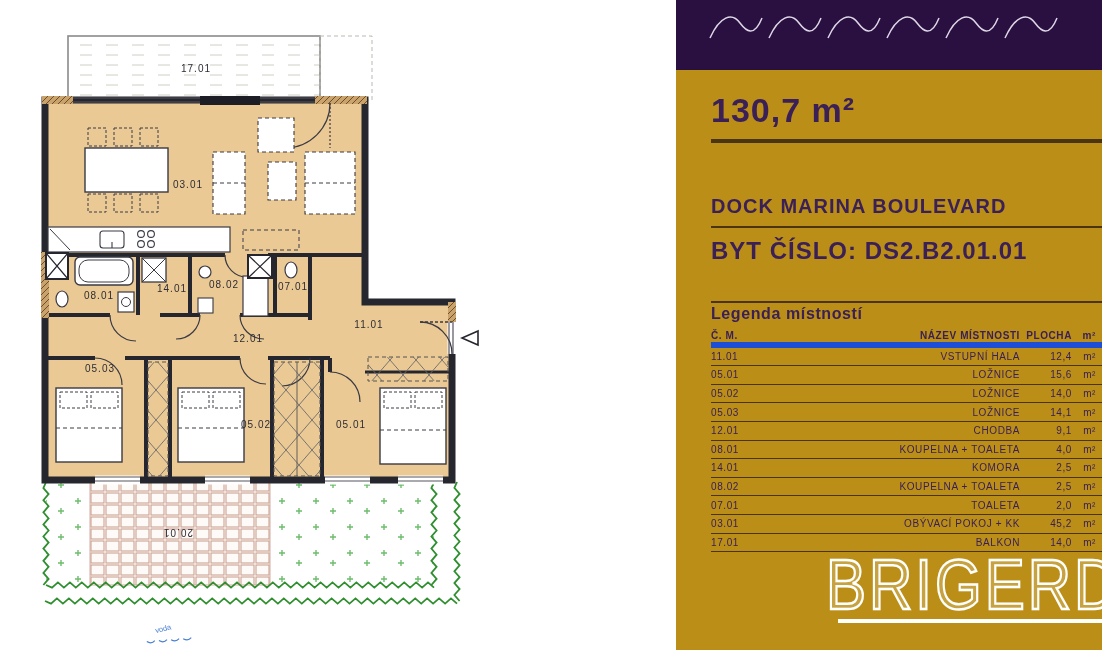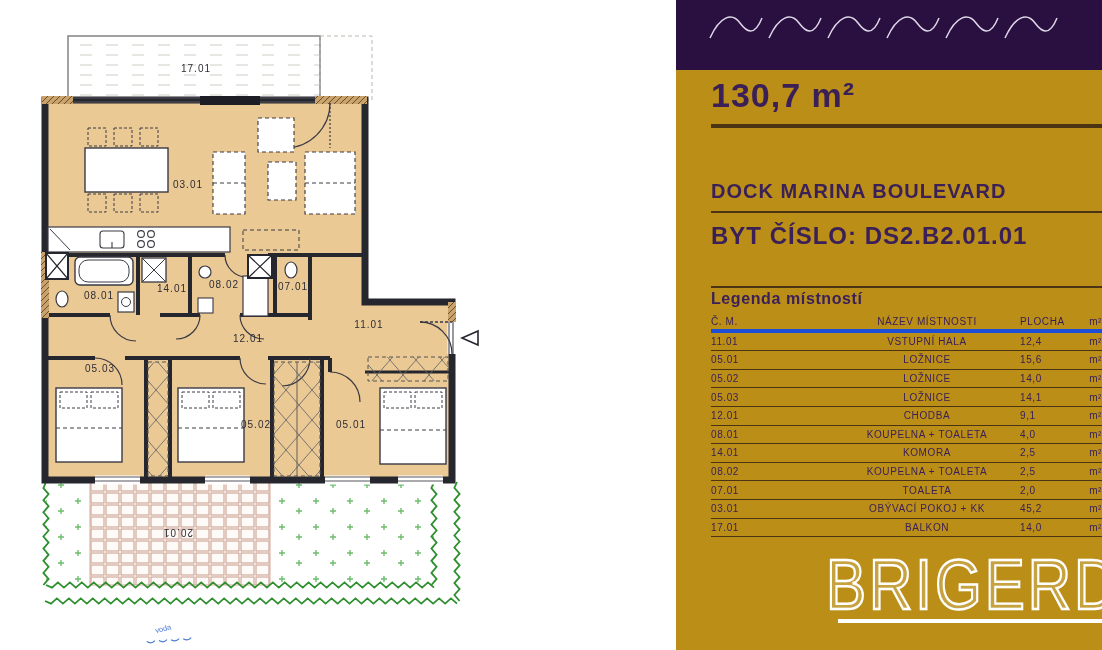--- a/index.html
+++ b/index.html
@@ -9,35 +9,35 @@
 
   
   .plan-wrap { position:absolute; left:0; top:0; width:676px; height:650px; background:#fff; }
 
   
   .panel { position:absolute; left:676px; top:0; width:426px; height:650px; background:#bb8e17; }
   .panel .band { position:absolute; left:0; top:0; width:426px; height:70px; background:#2a1040; }
   .panel .band svg { position:absolute; left:32px; top:6px; }
 
   .panel .content { position:absolute; left:35px; top:70px; width:391px; color:#3a2057; }
-  .bigline { font-size:34px; font-weight:bold; letter-spacing:1px; padding:6px 0 9px 0; }
+  .bigline { font-size:34px; font-weight:bold; letter-spacing:1px; padding:21px 0 9px 0; }
   .rule2 { height:0; border-bottom:2px solid #4a3413; }
 
   .project { font-size:20px; font-weight:bold; letter-spacing:1px; padding:10px 4px 8px 0; }
   .unit    { font-size:24px; font-weight:bold; letter-spacing:1px; padding:9px 0 10px 0; }
 
   .legend-title { font-size:16px; font-weight:bold; letter-spacing:0.6px; padding:2px 0 6px 0; }
 
   .trow { display:grid; grid-template-columns:105px 1fr 52px 30px; align-items:center;
           height:18.6px; font-size:10px; letter-spacing:0.6px; border-bottom:1px solid #4a3413; }
   .trow .c-code { text-align:left; }
-  .trow .c-name { text-align:center;margin-left:18px; }
-  .trow .c-area { text-align:left; }
-  .trow .c-unit { text-align:right; padding-right:0; }
-  .thead { font-weight:normal; border-bottom:4px solid #1d4ed8; }
+  .trow .c-name { text-align:right;margin-left:18px; }
+  .trow .c-area { text-align:right; }
+  .trow .c-unit { text-align:right; padding-right:6px; }
+  .thead { font-weight:bold; border-bottom:6px solid #1d4ed8; }
   .gap-top { margin-top:42px; }
   .gap-mid { margin-top:26px; }
 
   
   .watermark { position:absolute; left:826px; top:544px; z-index:9;
                font-size:60px; font-weight:400; letter-spacing:3px;
                color:rgba(255,255,255,0.18); -webkit-text-stroke:2.1px #ffffff;
                transform:scaleY(1.18); transform-origin:top left; pointer-events:none; }
   .watermark-underline { position:absolute; left:838px; top:619px; width:264px; height:4px;
                background:#fff; z-index:9; pointer-events:none; }

